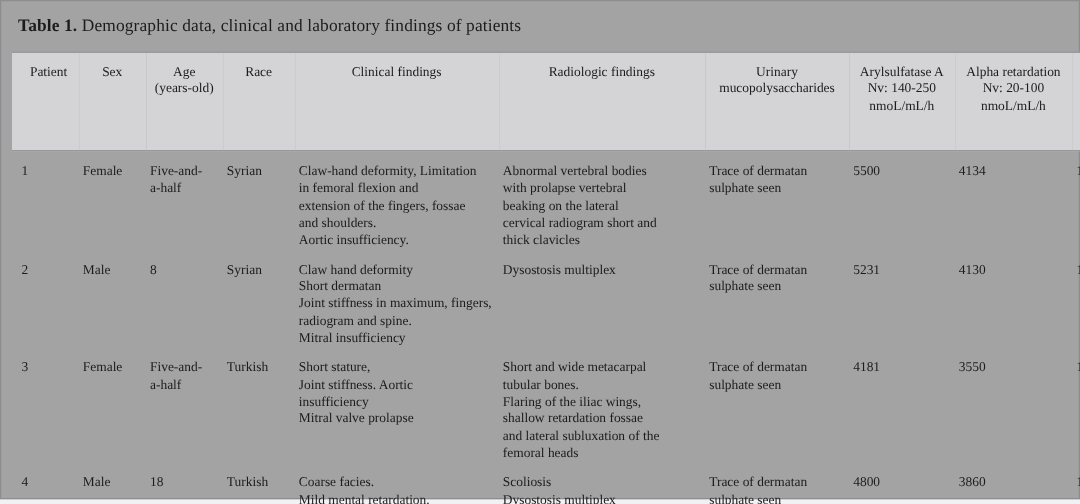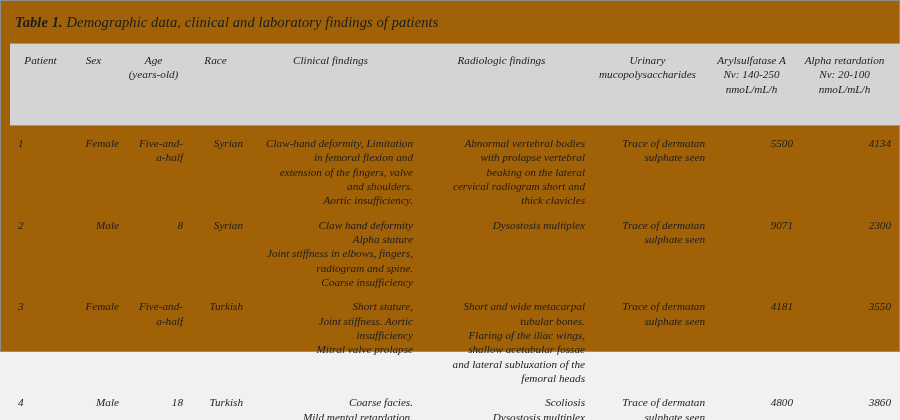--- a/index.html
+++ b/index.html
@@ -12,25 +12,24 @@
     height: 420px;
     background: #f1f1f3;
     font-family: "Liberation Serif", "DejaVu Serif", serif;
     color: #1c1c1c;
     overflow: hidden;
   }
   .page {
     position: relative;
     box-sizing: border-box;
     width: 900px;
-    height: 352px;
-    background: #a16207;
+    height: 416px;
+    background: #a3a3a3;
     border: 1px solid #8d8d91;
     padding: 0;
-    font-style: italic;
   }
   .caption {
     box-sizing: border-box;
     padding: 12px 0 0 14px;
     font-size: 14.5px;
     line-height: 1.25;
     letter-spacing: 0.1px;
     white-space: nowrap;
   }
   .caption .caption-label {
@@ -64,21 +63,21 @@
     line-height: 1.28;
     text-align: center;
   }
   table.data thead th.hcell-left {
     padding-left: 8px;
   }
   table.data tbody td {
     vertical-align: top;
     padding: 10px 3px 0 3px;
     line-height: 1.28;
-    text-align: right;
+    text-align: left;
     background: transparent;
   }
   table.data tbody tr.last-row td {
     border-bottom: 1px solid #97979b;
   }
   table.data tbody td.cell-num {
     text-align: left;
     padding-left: 8px;
   }
 
@@ -175,21 +174,21 @@
           <td class="cell-num">1</td>
           <td>Female</td>
           <td>
               <span class="hline">Five-and-</span>
               <span class="hline">a-half</span>
             </td>
           <td>Syrian</td>
           <td>
               <span class="hline">Claw-hand deformity, Limitation</span>
               <span class="hline">in femoral flexion and</span>
-              <span class="hline">extension of the fingers, valve</span>
+              <span class="hline">extension of the fingers, fossae</span>
               <span class="hline">and shoulders.</span>
               <span class="hline">Aortic insufficiency.</span>
             </td>
           <td>
               <span class="hline">Abnormal vertebral bodies</span>
               <span class="hline">with prolapse vertebral</span>
               <span class="hline">beaking on the lateral</span>
               <span class="hline">cervical radiogram short and</span>
               <span class="hline">thick clavicles</span>
             </td>
@@ -204,34 +203,34 @@
 
         <tr class="r2">
           <td class="cell-num">2</td>
           <td>Male</td>
           <td>
               <span class="hline">8</span>
             </td>
           <td>Syrian</td>
           <td>
               <span class="hline">Claw hand deformity</span>
-              <span class="hline">Alpha stature</span>
-              <span class="hline">Joint stiffness in elbows, fingers,</span>
+              <span class="hline">Short dermatan</span>
+              <span class="hline">Joint stiffness in maximum, fingers,</span>
               <span class="hline">radiogram and spine.</span>
-              <span class="hline">Coarse insufficiency</span>
+              <span class="hline">Mitral insufficiency</span>
             </td>
           <td>
               <span class="hline">Dysostosis multiplex</span>
             </td>
           <td>
               <span class="hline">Trace of dermatan</span>
               <span class="hline">sulphate seen</span>
             </td>
-          <td>9071</td>
-          <td>2300</td>
+          <td>5231</td>
+          <td>4130</td>
           <td>15722</td>
         </tr>
 
         <tr class="r3">
           <td class="cell-num">3</td>
           <td>Female</td>
           <td>
               <span class="hline">Five-and-</span>
               <span class="hline">a-half</span>
             </td>
@@ -239,21 +238,21 @@
           <td>
               <span class="hline">Short stature,</span>
               <span class="hline">Joint stiffness. Aortic</span>
               <span class="hline">insufficiency</span>
               <span class="hline">Mitral valve prolapse</span>
             </td>
           <td>
               <span class="hline">Short and wide metacarpal</span>
               <span class="hline">tubular bones.</span>
               <span class="hline">Flaring of the iliac wings,</span>
-              <span class="hline">shallow acetabular fossae</span>
+              <span class="hline">shallow retardation fossae</span>
               <span class="hline">and lateral subluxation of the</span>
               <span class="hline">femoral heads</span>
             </td>
           <td>
               <span class="hline">Trace of dermatan</span>
               <span class="hline">sulphate seen</span>
             </td>
           <td>4181</td>
           <td>3550</td>
           <td>14451</td>

